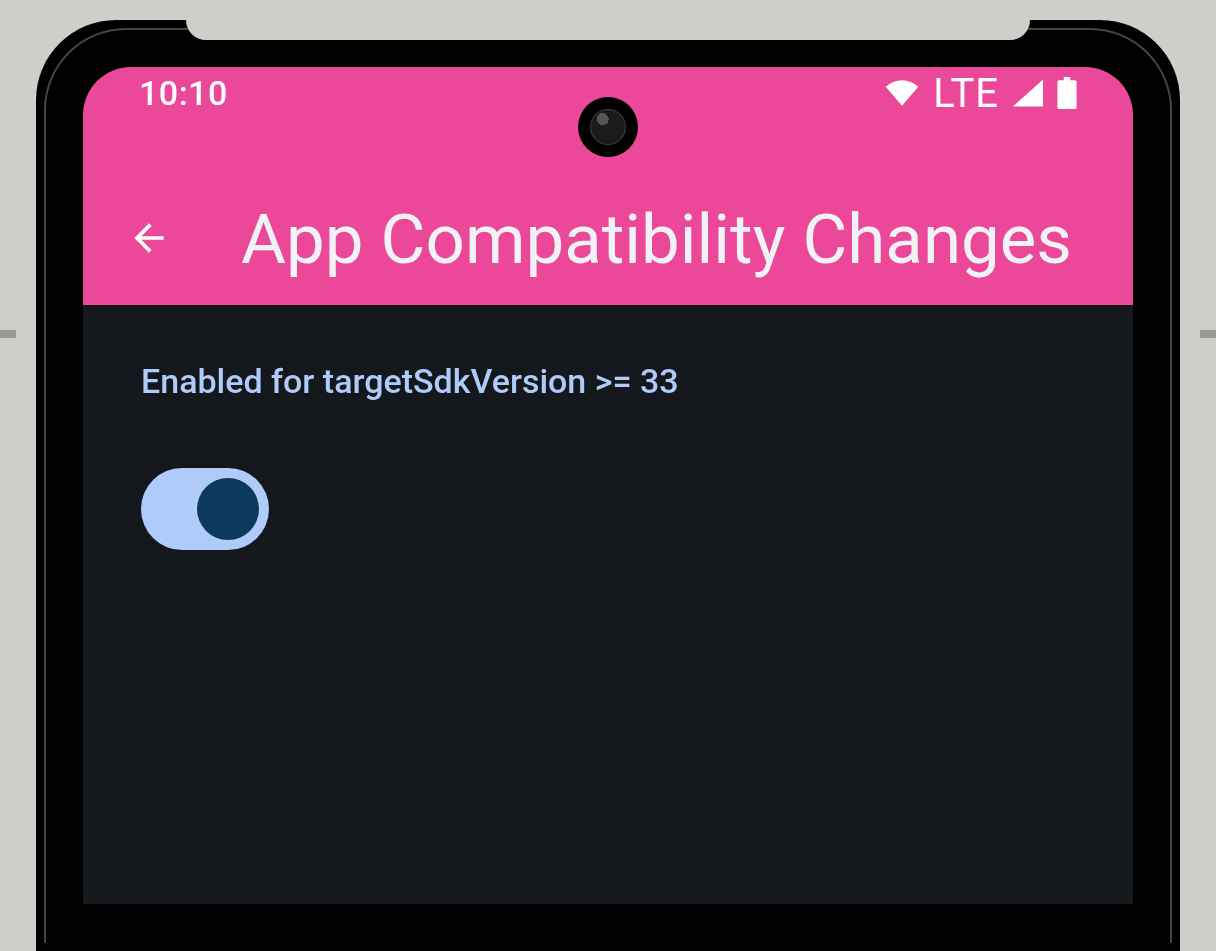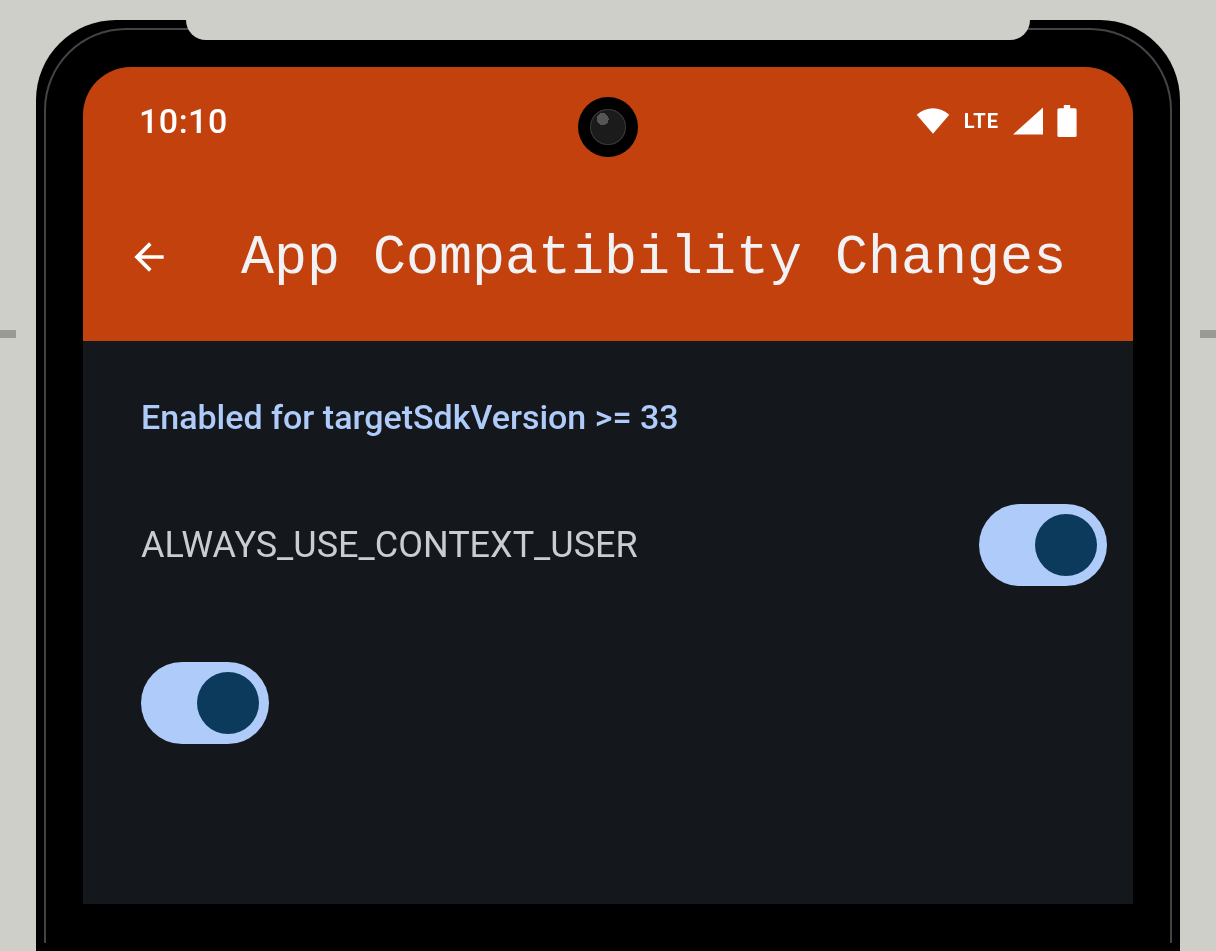--- a/index.html
+++ b/index.html
@@ -64,43 +64,42 @@
     display: flex; align-items: center; justify-content: center;
   }
   .camera-lens {
     width: 36px; height: 36px; border-radius: 50%;
     background: radial-gradient(circle at 35% 28%, #555 0 6px, #1b1b1b 6px 100%);
     box-shadow: inset 0 0 0 1px #3a3a3a;
   }
 
   
   .header {
-    background: #c2410c;
-    height: 274px;
-    padding-top: 28px;
+    background: #ec4899;
+    height: 238px;
   }
   .status-bar {
     height: 52px; display: flex; align-items: center; justify-content: space-between;
     padding: 0 56px;
     font-size: 34px; font-weight: 500; letter-spacing: 0.5px;
   }
   .status-right { display: flex; align-items: center; gap: 14px; }
   .status-right svg { display: block; }
-  .lte { font-size: 20px; font-weight: 700; letter-spacing: 1px; }
+  .lte { font-size: 40px; font-weight: 400; letter-spacing: 1px; }
 
   .titlebar {
     display: flex; align-items: center; gap: 70px;
     padding: 80px 44px 0 44px;
   }
   .back-btn {
     width: 44px; height: 44px; display: flex; align-items: center; justify-content: center;
     cursor: pointer;
   }
   .title {
-    font-size: 55px; font-weight: 400; color: #f0f2f6; font-family: Liberation Mono, monospace;
+    font-size: 69px; font-weight: 400; color: #f0f2f6;
   }
 
   
   .content { padding: 56px 26px 0 58px; }
   .section-label {
     color: #aecbfa; font-size: 34px; font-weight: 500;
     margin-bottom: 64px;
   }
   .row {
     display: flex; align-items: center; justify-content: space-between;
@@ -162,26 +161,20 @@
                 </svg>
             </span>
           </div>
           <div class="title">App Compatibility Changes</div>
         </div>
       </div>
 
       <div class="content">
         <div class="section-label">Enabled for targetSdkVersion &gt;= 33</div>
 
-        <div class="row">
-          <div class="row-label">ALWAYS_USE_CONTEXT_USER</div>
-          <div class="toggle">
-              <div class="thumb"></div>
-            </div>
-        </div>
 
 
         <div class="row">
           <div class="toggle">
               <div class="thumb"></div>
             </div>
         </div>
       </div>
 
       <div class="camera">

